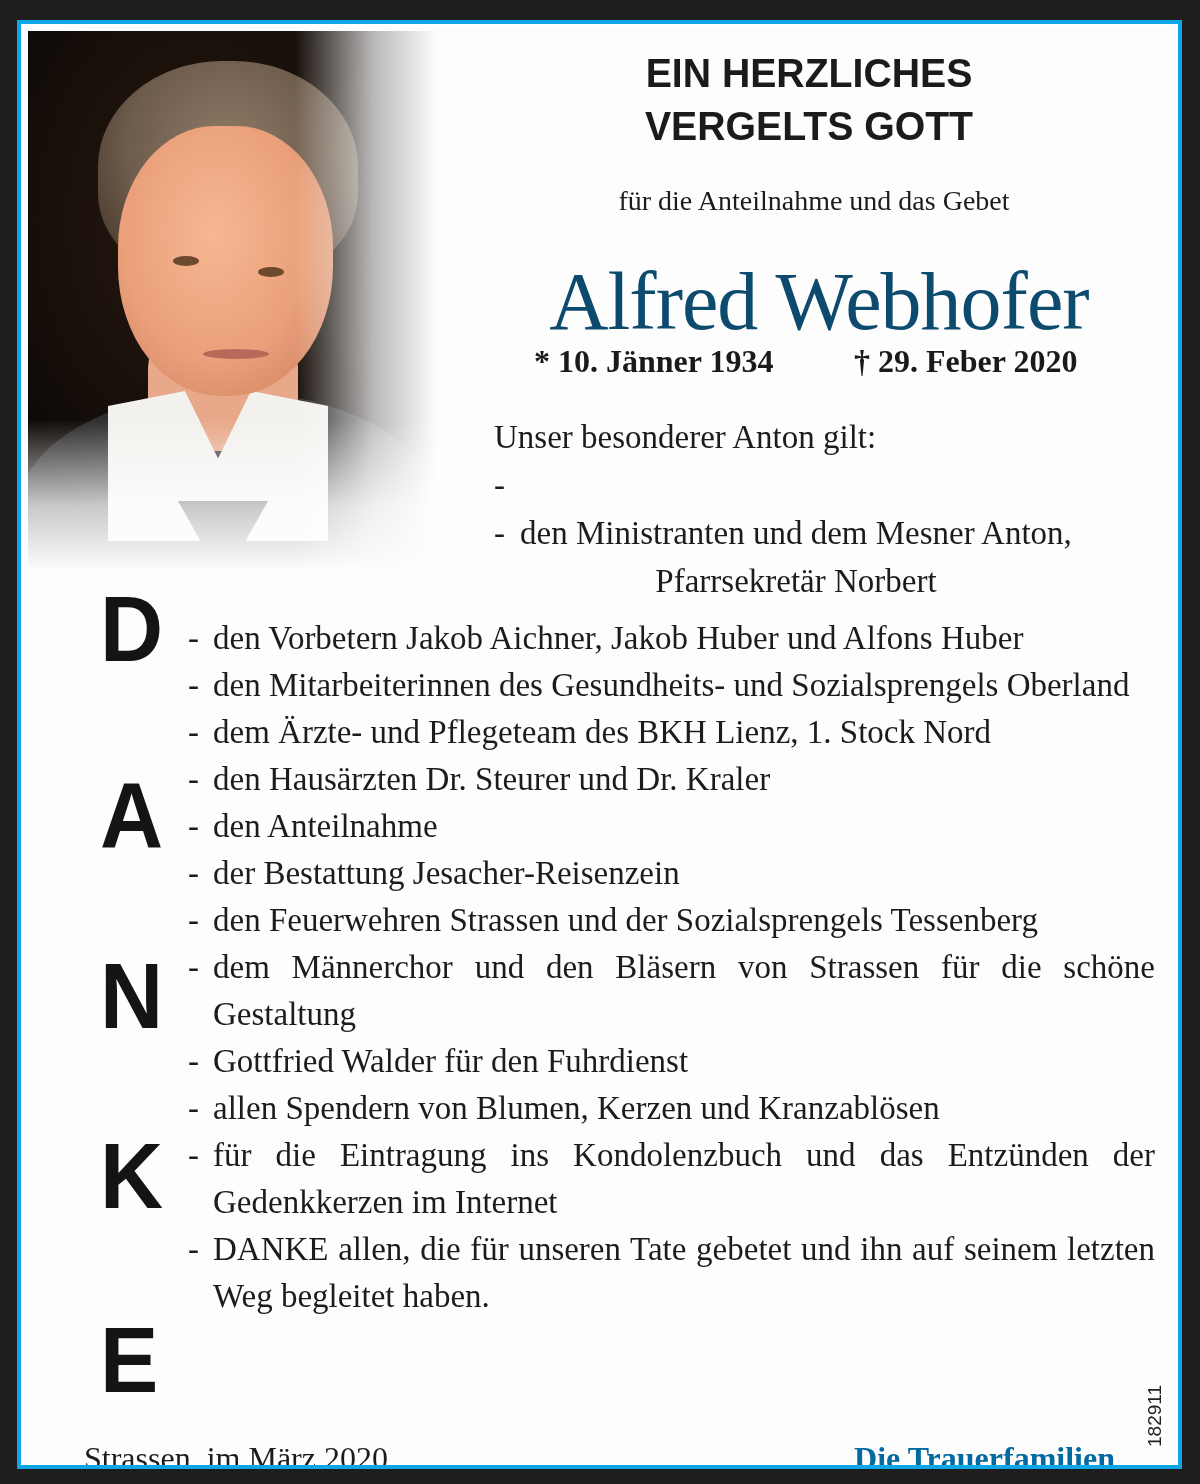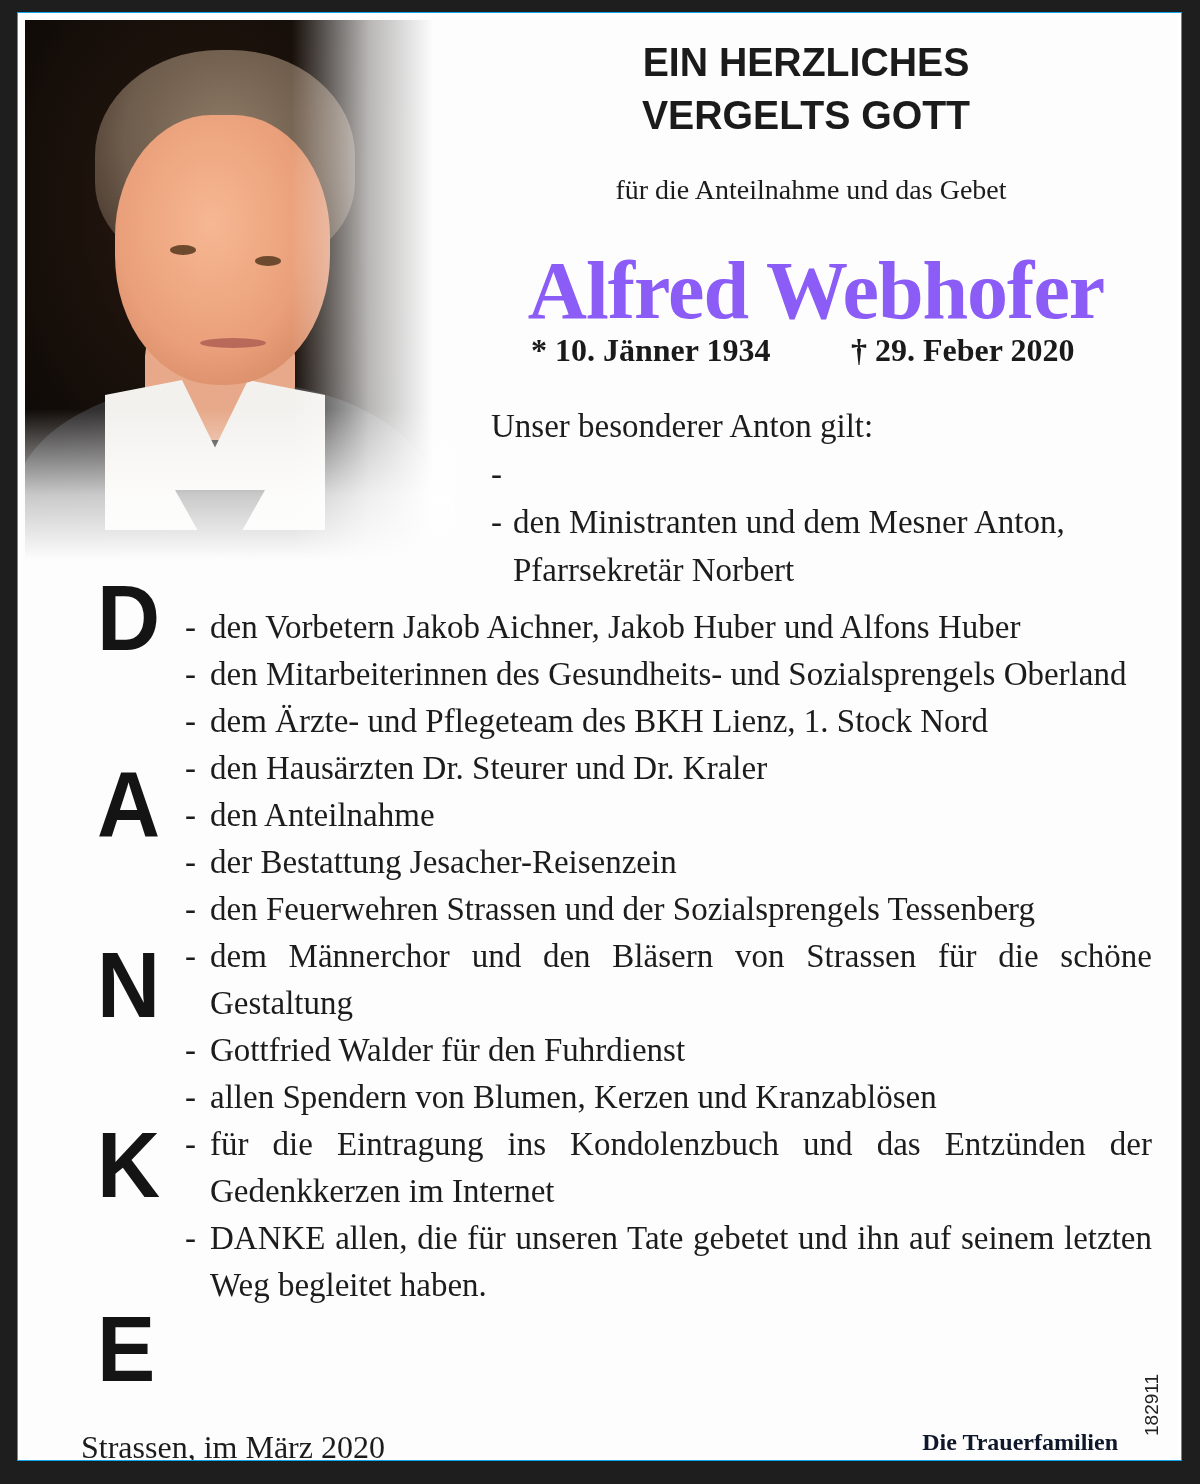--- a/index.html
+++ b/index.html
@@ -6,24 +6,24 @@
   body {
     width: 1200px; height: 1484px;
     background: #1e1e1e;
     position: relative;
     overflow: hidden;
     font-family: "Liberation Serif", "DejaVu Serif", serif;
     color: #1a1a1a;
   }
   .card {
     position: absolute;
-    left: 17px; top: 12px;
+    left: 17px; top: 20px;
     width: 1165px; height: 1449px;
     background: #ffffff;
-    border: 1px solid #0ea5e9;
+    border: 4px solid #0ea5e9;
     box-sizing: border-box;
     overflow: hidden;
   }
   .card-inner {
     position: absolute; left: 3px; top: 3px; right: 3px; bottom: 3px;
     background: #fdfdfd;
   }
   
   .photo {
     position: absolute;
@@ -88,21 +88,21 @@
     letter-spacing: 0px;
     color: #1b1b1b;
     transform: scaleX(0.98);
   }
   .subline {
     position: absolute; left: 490px; top: 158px; width: 600px;
     text-align: center; font-size: 28px; color: #1c1c1c;
   }
   .name {
     position: absolute; left: 470px; top: 228px; width: 650px;
-    text-align: center; font-size: 82px; font-weight: bold; color: #8b5cf6;
+    text-align: center; font-size: 82px; font-weight: normal; color: #0c4a6e;
     letter-spacing: -1px;
   }
   .dates {
     position: absolute; left: 490px; top: 316px; width: 620px;
     font-size: 32px; font-weight: bold; color: #1a1a1a;
   }
   .dates .born { position: absolute; left: 20px; }
   .dates .died { position: absolute; left: 340px; }
 
   .special {
@@ -129,21 +129,21 @@
   .thanks .dash { width: 25px; flex: none; text-align: left; padding-left: 18px; box-sizing: content-box; }
   .thanks .txt { flex: 1; text-align: justify; }
   .thanks .txt.last-left { text-align-last: left; }
 
   .footer-left {
     position: absolute; left: 60px; top: 1413px;
     font-size: 32px; color: #1c1c1c;
   }
   .footer-right {
     position: absolute; right: 60px; top: 1413px;
-    font-size: 24px; font-weight: bold; color: #0f172a;
+    font-size: 32px; font-weight: bold; color: #0369a1;
   }
   .ad-number {
     position: absolute; left: 1120px; top: 1420px;
     font-family: "Liberation Sans", "DejaVu Sans", sans-serif;
     font-size: 19px; color: #222;
     transform: rotate(-90deg);
     transform-origin: left top;
     white-space: nowrap;
   }
 </style>
@@ -182,21 +182,21 @@
       <span class="died">† 29. Feber 2020</span>
     </div>
 
     <div class="special">
       <div>Unser besonderer Anton gilt:</div>
       <div class="item">
         <span class="dash">-</span>
       </div>
       <div class="item">
         <span class="dash">-</span>
-        <span style="width:560px;display:block;">den Ministranten und dem Mesner Anton, Pfarrsekretär Norbert</span>
+        <span style="width:560px;display:block;text-align:center;">den Ministranten und dem Mesner Anton, Pfarrsekretär Norbert</span>
       </div>
     </div>
 
     <div class="danke-letter" style="top:567px;">D</div>
     <div class="danke-letter" style="top:753px;">A</div>
     <div class="danke-letter" style="top:934px;">N</div>
     <div class="danke-letter" style="top:1114px;">K</div>
     <div class="danke-letter" style="top:1298px;">E</div>
 
     <div class="thanks">

